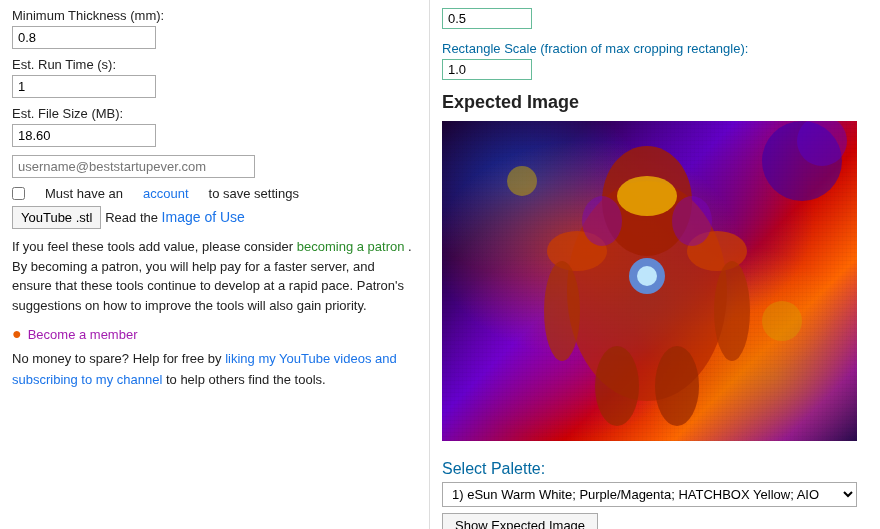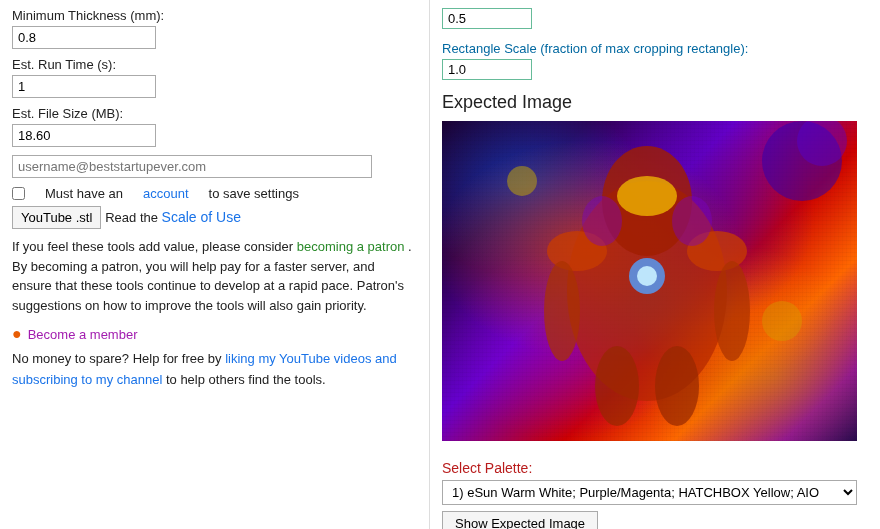--- a/index.html
+++ b/index.html
@@ -38,21 +38,21 @@
       font-weight: bold;
     }
     .text-input {
       width: 144px;
       padding: 3px 5px;
       border: 1px solid #aaa;
       font-size: 13px;
       background: #fff;
     }
     .email-input {
-      width: 360px;
+      width: 243px;
       padding: 3px 5px;
       border: 1px solid #aaa;
       font-size: 13px;
       background: #fff;
     }
     .checkbox-row {
       display: flex;
       gap: 20px;
       margin: 5px 0;
       font-size: 13px;
@@ -107,21 +107,21 @@
     .right-num-input {
       width: 90px;
       padding: 2px 5px;
       border: 1px solid #6b9;
       font-size: 13px;
       background: #fff;
       margin-bottom: 6px;
     }
     .section-title {
       font-size: 18px;
-      font-weight: normal;
+      font-weight: bold;
       margin-bottom: 8px;
       color: #222;
     }
     .expected-image-container {
       width: 415px;
       height: 320px;
       background: linear-gradient(135deg, #1a0030 0%, #2d0050 20%, #6600cc 40%, #cc0000 60%, #ff6600 75%, #8800aa 90%, #1a0050 100%);
       position: relative;
       overflow: hidden;
       margin-bottom: 10px;
@@ -149,22 +149,22 @@
           transparent 1px, transparent 4px
         ),
         repeating-linear-gradient(
           90deg,
           rgba(0,0,0,0.02) 0px, rgba(0,0,0,0.02) 1px,
           transparent 1px, transparent 4px
         );
     }
 
     .palette-label {
-      font-size: 14px;
-      color: #b91c1c;
+      font-size: 16px;
+      color: #0369a1;
       margin-bottom: 4px;
       margin-top: 19px;
     }
     .palette-select {
       width: 415px;
       padding: 3px 5px;
       border: 1px solid #aaa;
       font-size: 13px;
       background: #fff;
       margin-bottom: 6px;
@@ -215,21 +215,21 @@
     <div class="checkbox-row">
       <input type="checkbox" style="">
       <span>Must have an</span>
       <a class="link-blue" href="#">account</a>
       <span>to save settings</span>
     </div>
 
     <div style="margin-bottom:8px;">
       <button class="create-btn">YouTube .stl</button>
       <span class="read-text"> Read the </span>
-      <a class="link-blue" href="#">Scale of Use</a>
+      <a class="link-blue" href="#">Image of Use</a>
     </div>
 
     <div class="info-text">
       <span>If you feel these tools add value, please consider</span>
       <a class="link-green" href="#">becoming a patron</a>
       <span>. By becoming a patron, you will help pay for a faster server, and ensure that these tools continue to develop at a rapid pace. Patron's suggestions on how to improve the tools will also gain priority.</span>
     </div>
 
     <div class="patron-row">
       <span class="patron-icon">●</span>

